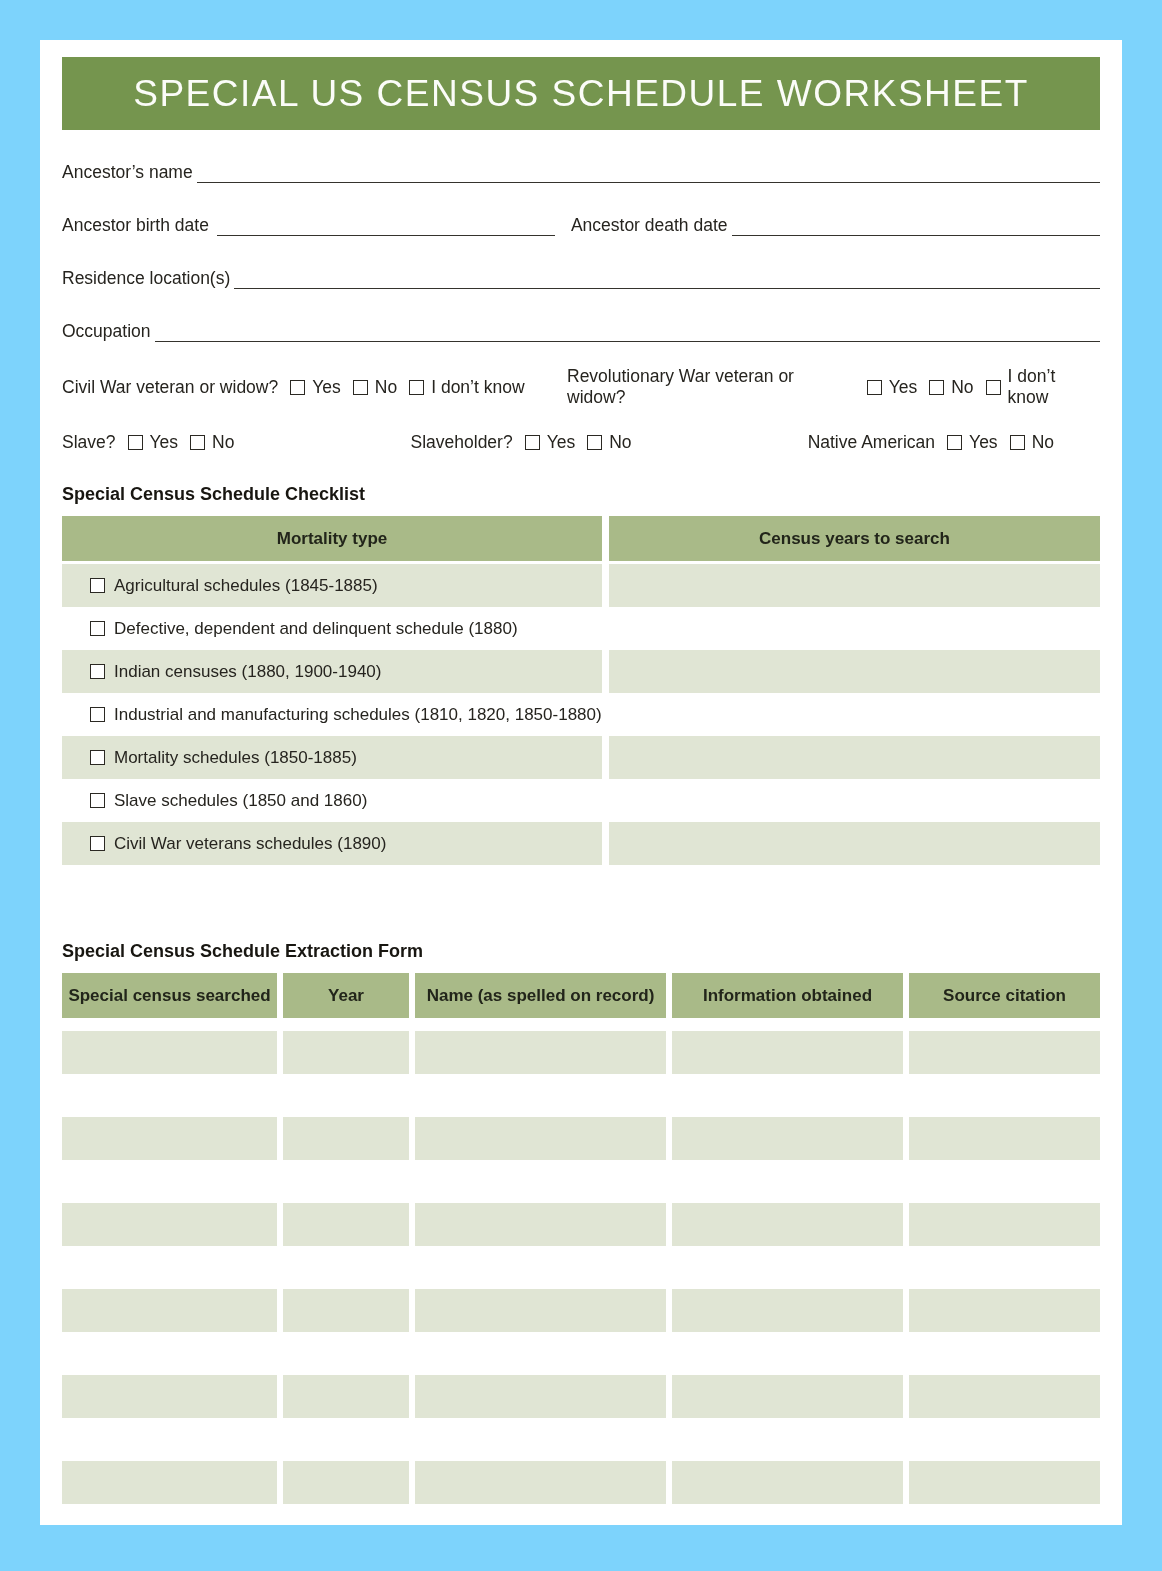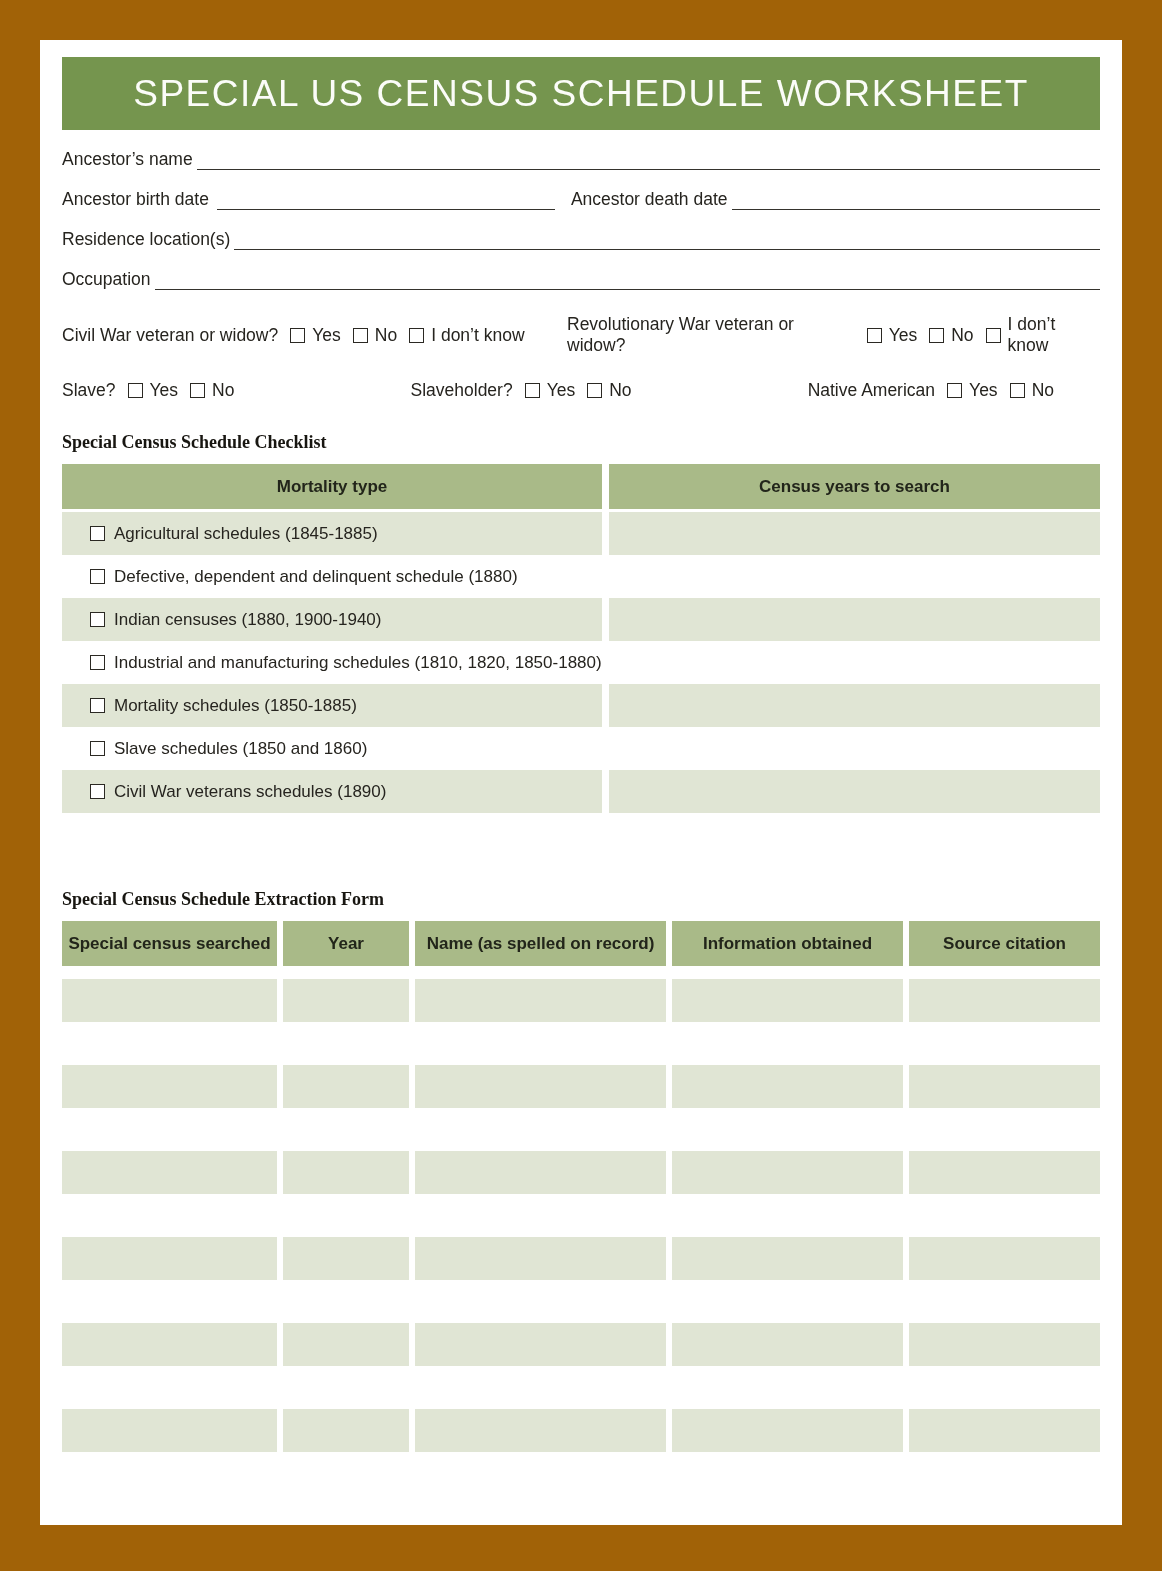--- a/index.html
+++ b/index.html
@@ -4,50 +4,50 @@
 <style>
   * { box-sizing: border-box; }
   html, body { margin: 0; padding: 0; }
   body {
     width: 1162px; height: 1571px;
     background: #dee4ee;
     font-family: "Liberation Sans", sans-serif;
     color: #26241f;
     -webkit-font-smoothing: antialiased;
   }
-  .canvas { width: 1162px; height: 1571px; padding: 40px; background: #a16207; }
+  .canvas { width: 1162px; height: 1571px; padding: 40px; background: #7dd3fc; }
   .page { width: 1082px; height: 1485px; background: #ffffff; padding: 17px 22px 0; }
 
   
   .banner { height: 73px; background: #75954e; display: flex; align-items: center; justify-content: center; }
   .title {
     margin: 0; font-size: 37px; font-weight: 300; letter-spacing: 1.5px;
     color: #fbfcf8; font-family: "Liberation Sans", sans-serif; white-space: nowrap;
   }
 
   
-  .field-row { display: flex; align-items: flex-end; margin-top: 19px; font-size: 17.5px; line-height: 21px; }
+  .field-row { display: flex; align-items: flex-end; margin-top: 32px; font-size: 17.5px; line-height: 21px; }
   .f-label { white-space: pre; }
   .f-line { flex: 1 1 auto; border-bottom: 1.6px solid #35332d; height: 5px; margin-left: 4px; }
   .f-line-birth { flex: 0 0 338px; margin-left: 8px; }
   .f-label-death { margin-left: 16px; }
 
   
   .q-row { display: flex; align-items: center; margin-top: 24px; font-size: 17.5px; line-height: 21px; justify-content: space-between; }
   .q-row[data-q-line="1"] .question-group:first-child { flex: 0 0 505px; }
   .q-row[data-q-line="2"] .question-group { margin-right: 46px; }
   .question-group { display: flex; align-items: center; }
   .opt { display: flex; align-items: center; margin-left: 12px; cursor: default; }
   .checkbox {
     width: 15px; height: 15px; border: 1.8px solid #2b2923; background: #ffffff;
     display: inline-block; margin-right: 7px; flex: none;
   }
 
   
-  .section-heading { font-size: 18px; font-weight: 700; color: #181611; margin: 31px 0 11px; font-family: Liberation Serif, serif; }
+  .section-heading { font-size: 18px; font-weight: 700; color: #181611; margin: 31px 0 11px; }
   .heading-extraction { margin-top: 33px; }
 
   
   .cl-header, .cl-row { display: grid; grid-template-columns: 540px 1fr; column-gap: 7px; }
   .cl-header { height: 45px; margin-bottom: 3px; }
   .th {
     background: #a9ba88; display: flex; align-items: center; justify-content: center;
     font-weight: 700; font-size: 17px; color: #22251a;
   }
   .cl-row { height: 43px; }

